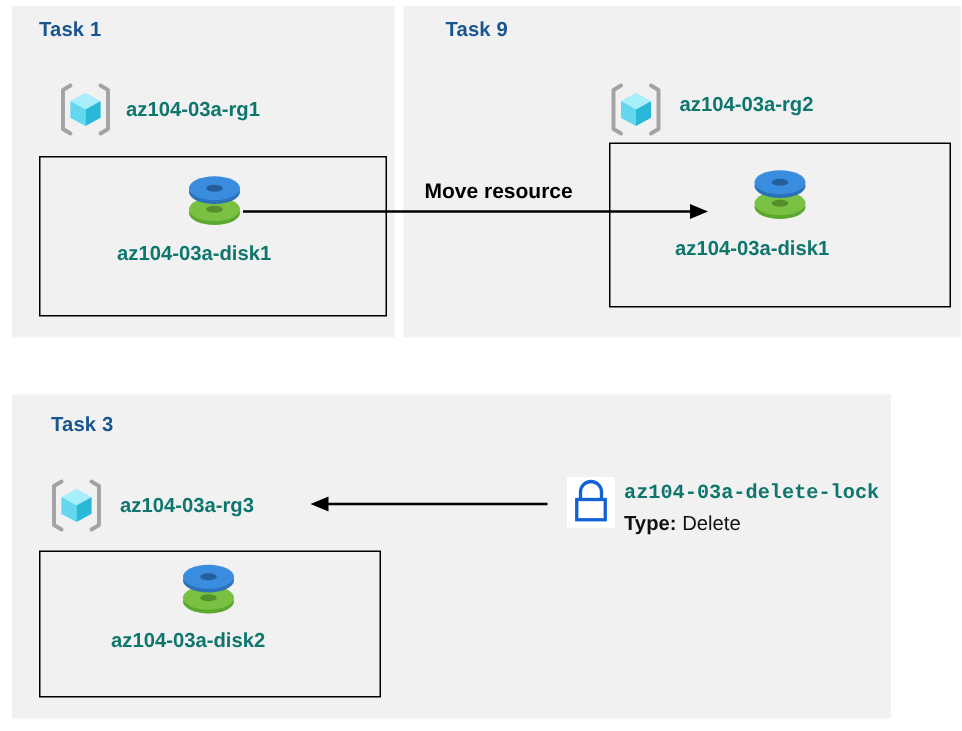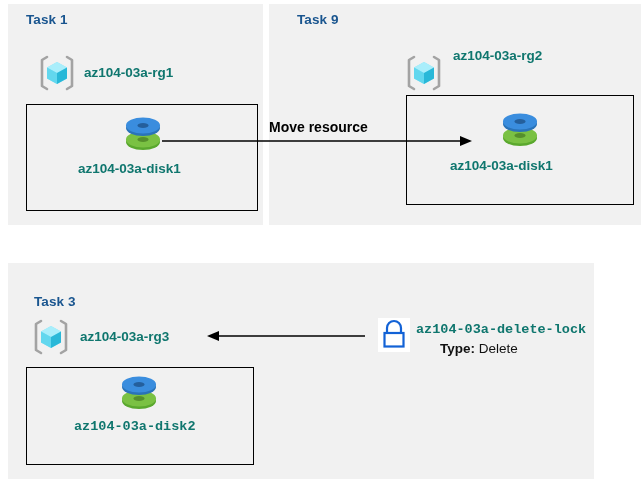--- a/index.html
+++ b/index.html
@@ -34,21 +34,20 @@
     font-weight:bold;
     font-size:13.5px;
     color:#0f766e;
     white-space:nowrap;
   }
   .sub-label{
     position:absolute;
     font-size:13.5px;
     color:#111111;
     white-space:nowrap;
-    margin-left:24px;
   }
   .sub-label b{font-weight:bold;}
   .arrow-label{
     position:absolute;
     font-weight:bold;
     font-size:14px;
     color:#000000;
     white-space:nowrap;
   }
   .icon{
@@ -97,21 +96,21 @@
 <div class="icon" style="left:405px;top:54px;width:38px;height:38px;">
   <svg width="38" height="38" viewBox="0 0 38 38">
     <path d="M9 3 L4 6 L4 32 L9 35" fill="none" stroke="#a3a3a3" stroke-width="2.6" stroke-linecap="round" stroke-linejoin="round"></path>
     <path d="M29 3 L34 6 L34 32 L29 35" fill="none" stroke="#a3a3a3" stroke-width="2.6" stroke-linecap="round" stroke-linejoin="round"></path>
     <polygon points="19,8 29,13.5 29,24.5 19,30 9,24.5 9,13.5" fill="#8ee6f7"></polygon>
     <polygon points="19,8 29,13.5 19,19 9,13.5" fill="#a9eefb"></polygon>
     <polygon points="19,19 29,13.5 29,24.5 19,30" fill="#29b8d8"></polygon>
     <polygon points="19,19 9,13.5 9,24.5 19,30" fill="#62d7ee"></polygon>
   </svg>
 </div>
-<div class="node-label" style="left:453px;top:48px;">az104-03a-rg2</div>
+<div class="node-label" style="left:453px;top:62px;">az104-03a-rg2</div>
 
 <div class="innerbox" style="left:406px;top:95px;width:228px;height:110px;"></div>
 
 <div class="icon" style="left:499px;top:110px;width:42px;height:40px;">
   <svg width="42" height="40" viewBox="0 0 42 40">
     <ellipse cx="21" cy="28" rx="17" ry="8" fill="#5aa82e"></ellipse>
     <ellipse cx="21" cy="25.5" rx="17" ry="8" fill="#7ac143"></ellipse>
     <ellipse cx="21" cy="25.5" rx="5.5" ry="2.4" fill="#558f2c"></ellipse>
     <ellipse cx="21" cy="14" rx="17" ry="8" fill="#2a73b8"></ellipse>
     <ellipse cx="21" cy="11.5" rx="17" ry="8" fill="#3a8dde"></ellipse>
@@ -119,25 +118,25 @@
   </svg>
 </div>
 <div class="node-label" style="left:450px;top:158px;">az104-03a-disk1</div>
 
 <div class="icon" style="left:162px;top:130px;width:312px;height:22px;">
   <svg width="312" height="22" viewBox="0 0 312 22">
     <line x1="0" y1="11" x2="300" y2="11" stroke="#000000" stroke-width="1.6"></line>
     <polygon points="310,11 298,6 298,16" fill="#000000"></polygon>
   </svg>
 </div>
-<div class="arrow-label" style="left:269px;top:119px;">Move resource</div>
+<div class="arrow-label" style="left:283px;top:119px;">Move resource</div>
 
 <div class="panel" style="left:8px;top:263px;width:586px;height:216px;"></div>
 
-<div class="task-label" style="left:34px;top:294px;">Task 3</div>
+<div class="task-label" style="left:34px;top:275px;">Task 3</div>
 
 <div class="icon" style="left:32px;top:318px;width:38px;height:38px;">
   <svg width="38" height="38" viewBox="0 0 38 38">
     <path d="M9 3 L4 6 L4 32 L9 35" fill="none" stroke="#a3a3a3" stroke-width="2.6" stroke-linecap="round" stroke-linejoin="round"></path>
     <path d="M29 3 L34 6 L34 32 L29 35" fill="none" stroke="#a3a3a3" stroke-width="2.6" stroke-linecap="round" stroke-linejoin="round"></path>
     <polygon points="19,8 29,13.5 29,24.5 19,30 9,24.5 9,13.5" fill="#8ee6f7"></polygon>
     <polygon points="19,8 29,13.5 19,19 9,13.5" fill="#a9eefb"></polygon>
     <polygon points="19,19 29,13.5 29,24.5 19,30" fill="#29b8d8"></polygon>
     <polygon points="19,19 9,13.5 9,24.5 19,30" fill="#62d7ee"></polygon>
   </svg>
@@ -149,21 +148,21 @@
 <div class="icon" style="left:118px;top:373px;width:42px;height:40px;">
   <svg width="42" height="40" viewBox="0 0 42 40">
     <ellipse cx="21" cy="28" rx="17" ry="8" fill="#5aa82e"></ellipse>
     <ellipse cx="21" cy="25.5" rx="17" ry="8" fill="#7ac143"></ellipse>
     <ellipse cx="21" cy="25.5" rx="5.5" ry="2.4" fill="#558f2c"></ellipse>
     <ellipse cx="21" cy="14" rx="17" ry="8" fill="#2a73b8"></ellipse>
     <ellipse cx="21" cy="11.5" rx="17" ry="8" fill="#3a8dde"></ellipse>
     <ellipse cx="21" cy="11.5" rx="5.5" ry="2.4" fill="#245f9c"></ellipse>
   </svg>
 </div>
-<div class="node-label" style="left:74px;top:419px;font-family:Liberation Mono, monospace;">az104-03a-disk2</div>
+<div class="node-label" style="left:74px;top:419px;">az104-03a-disk2</div>
 
 <div class="icon" style="left:205px;top:325px;width:160px;height:22px;">
   <svg width="160" height="22" viewBox="0 0 160 22">
     <line x1="12" y1="11" x2="160" y2="11" stroke="#000000" stroke-width="1.6"></line>
     <polygon points="2,11 14,6 14,16" fill="#000000"></polygon>
   </svg>
 </div>
 
 <div class="icon" style="left:378px;top:318px;width:32px;height:34px;">
   <svg width="32" height="34" viewBox="0 0 32 34">

